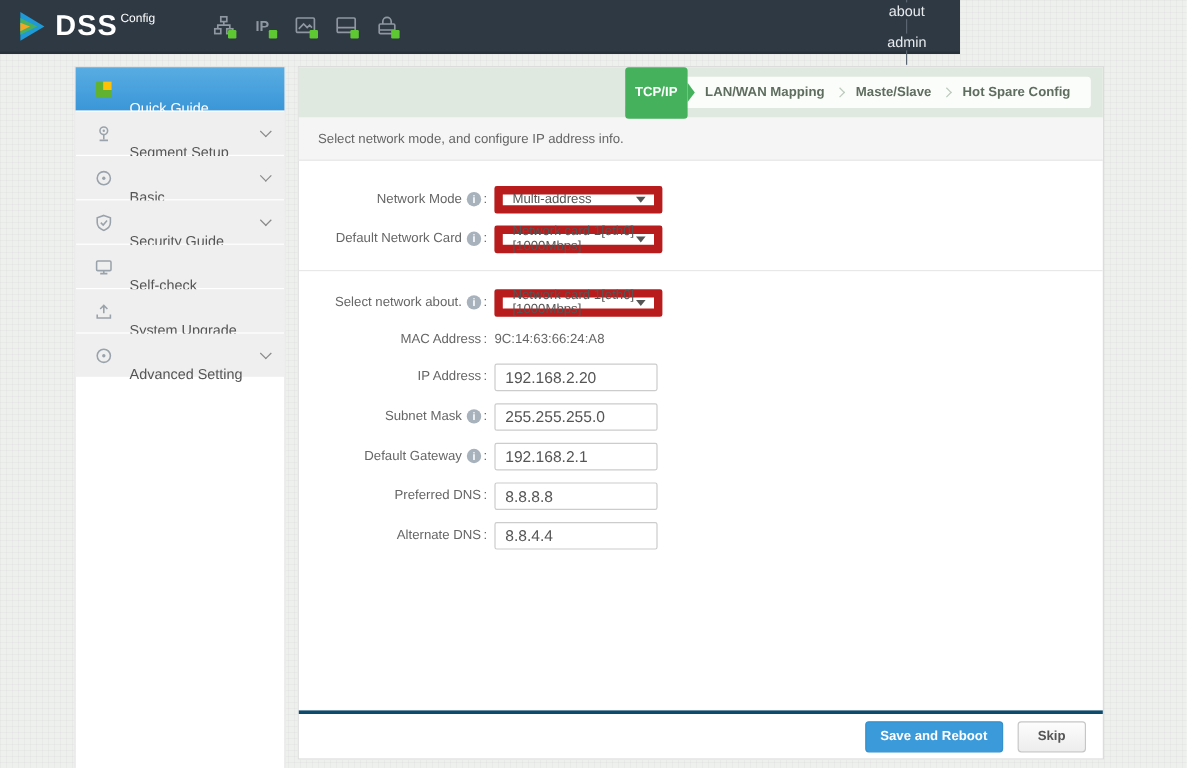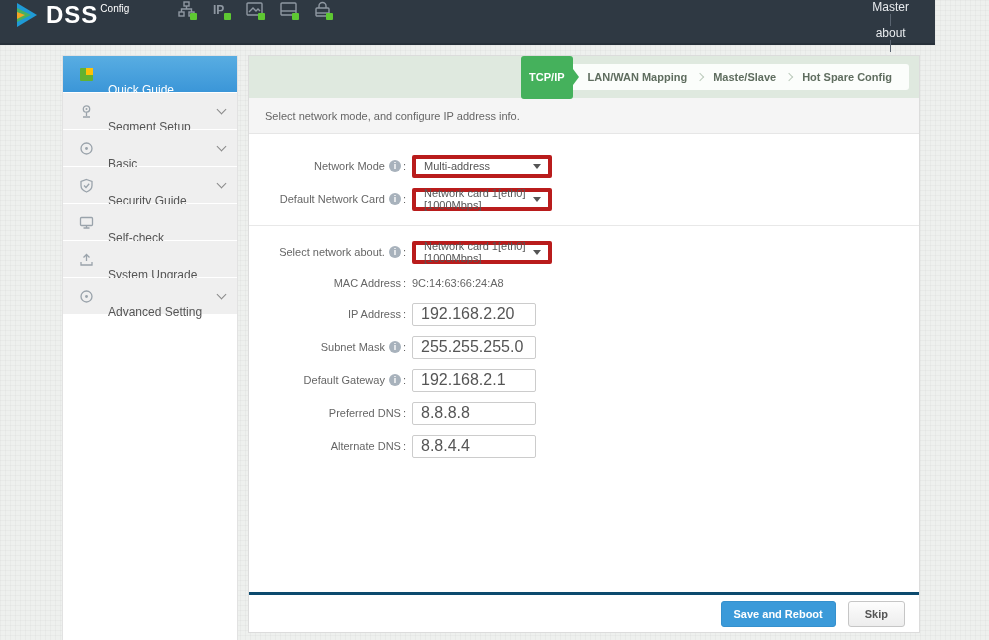--- a/index.html
+++ b/index.html
@@ -10,22 +10,22 @@
     background-image:
       linear-gradient(rgba(0,0,0,0.025) 1px, transparent 1px),
       linear-gradient(90deg, rgba(0,0,0,0.025) 1px, transparent 1px);
     background-size:5px 5px;
     position:relative;
     overflow:hidden;
   }
 
   
   .topbar {
-    position:absolute; left:0; top:0; width:935px; height:45px;
-    background:#2f3943; display:flex; align-items:flex-start;
+    position:absolute; left:0; top:0; width:800px; height:45px;
+    background:#2f3943; display:flex; align-items:center;
     border-bottom:2px solid #27313a;
   }
   .logo-wrap { display:flex; align-items:flex-start; padding-left:14px; }
   .logo-mark { width:26px; height:26px; margin-top:2px; }
   .logo-text { color:#ffffff; font-size:24px; font-weight:bold; letter-spacing:1px; margin-left:6px; line-height:30px; }
   .logo-sup { color:#ffffff; font-size:10px; margin-left:2px; margin-top:3px; }
 
   .status-icons { display:flex; align-items:center; gap:15px; margin-left:48px; }
   .status-icon { position:relative; width:19px; height:19px; cursor:pointer; }
   .status-icon svg { width:19px; height:19px; }
@@ -104,32 +104,32 @@
     font-size:11px; color:#666;
   }
   .frow-label::after { content:":"; margin-left:2px; }
   .info-icon {
     width:12px; height:12px; border-radius:50%; background:#a8b2bc;
     color:#ffffff; font-size:9px; font-weight:bold; line-height:12px;
     text-align:center; margin-left:4px; display:inline-block; cursor:pointer;
   }
   .ctl { margin-left:6px; }
   .select-box {
-    width:140px; height:23px; border:4px solid #b91c1c; border-radius:2px;
+    width:140px; height:23px; border:7px solid #b91c1c; border-radius:2px;
     background:#ffffff; font-size:11px; color:#555;
     display:flex; align-items:center; padding:0 8px; cursor:pointer; position:relative;
   }
   .select-caret {
     position:absolute; right:7px; top:50%; margin-top:-2px;
     border-left:4px solid transparent; border-right:4px solid transparent;
     border-top:5px solid #555;
   }
   .text-input {
-    width:124px; height:23px; border:1px solid #cccccc; border-radius:2px;
-    font-size:16px; color:#555; padding:0 8px;
+    width:136px; height:23px; border:1px solid #cccccc; border-radius:2px;
+    font-size:13px; color:#555; padding:0 8px;
     font-family:"Liberation Sans", sans-serif; background:#fff;
   }
   .static-value { font-size:11px; color:#666; margin-left:6px; }
   .form-divider { border-top:1px solid #e8e8e8; margin:14px 0; }
   .frow.mac { height:20px; }
 
   .footer-bar {
     flex:none; height:40px; border-top:3px solid #0c4a6e;
     display:flex; align-items:center; justify-content:flex-end;
     padding-right:14px; gap:12px;

